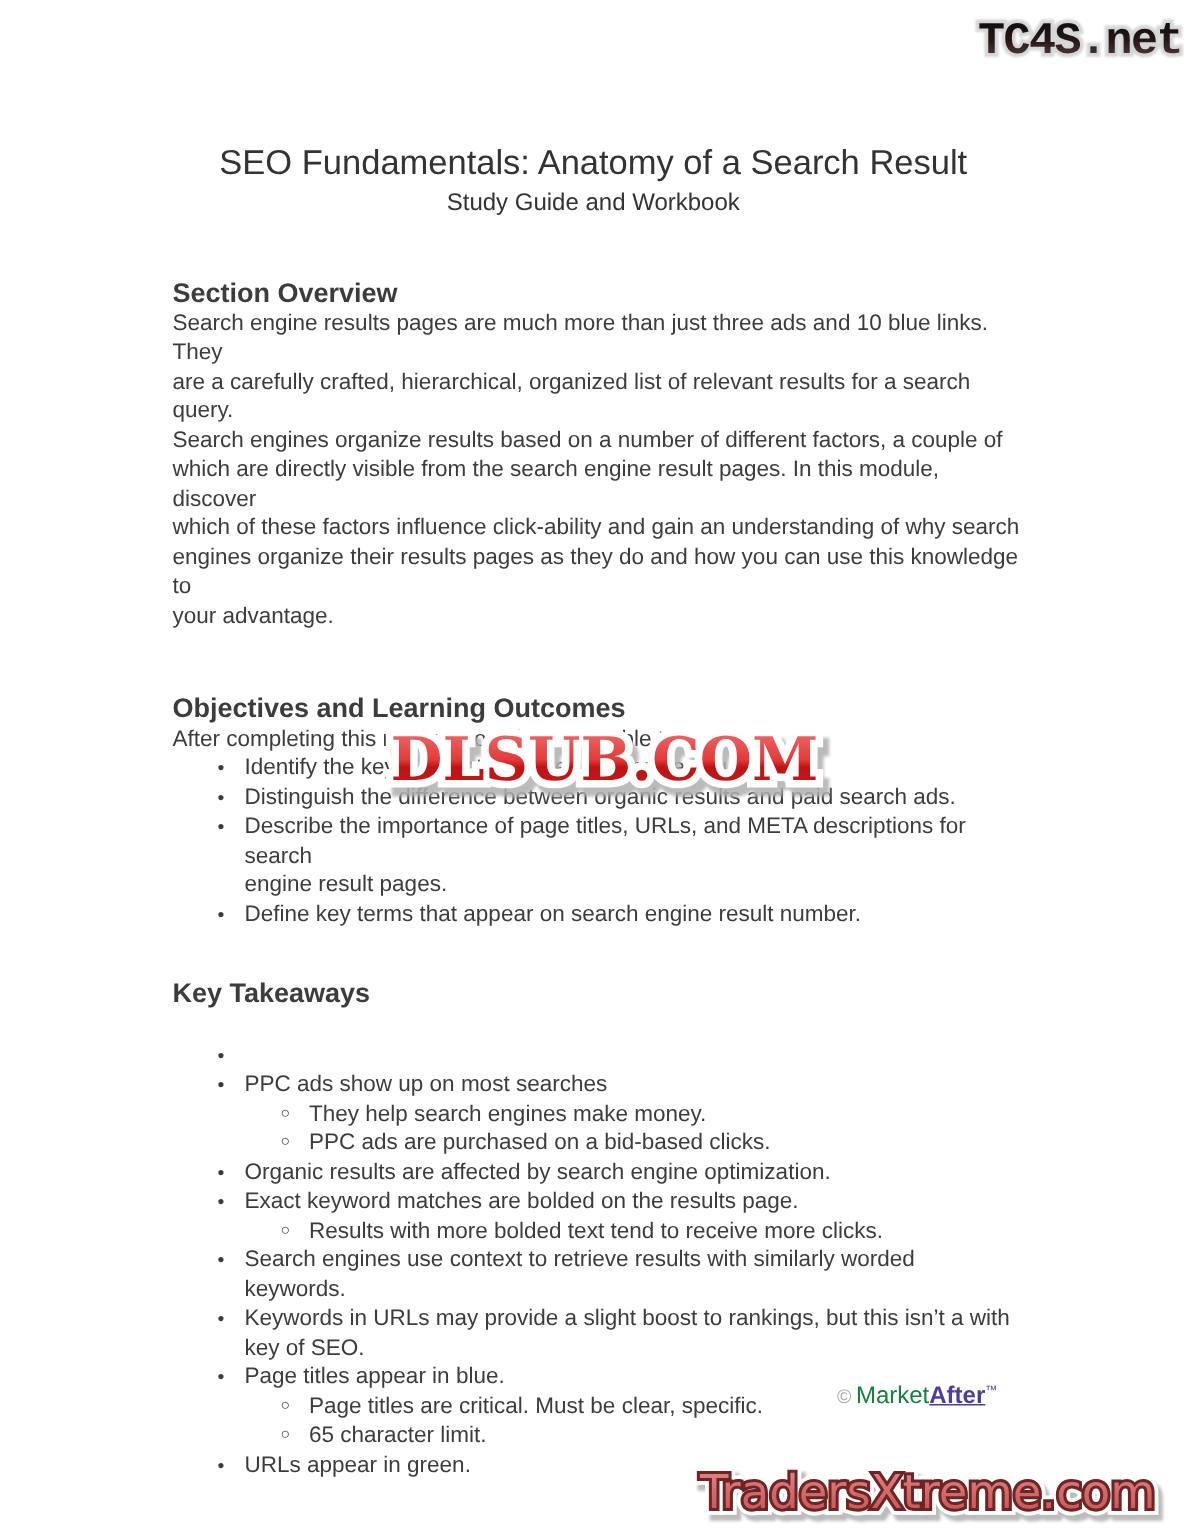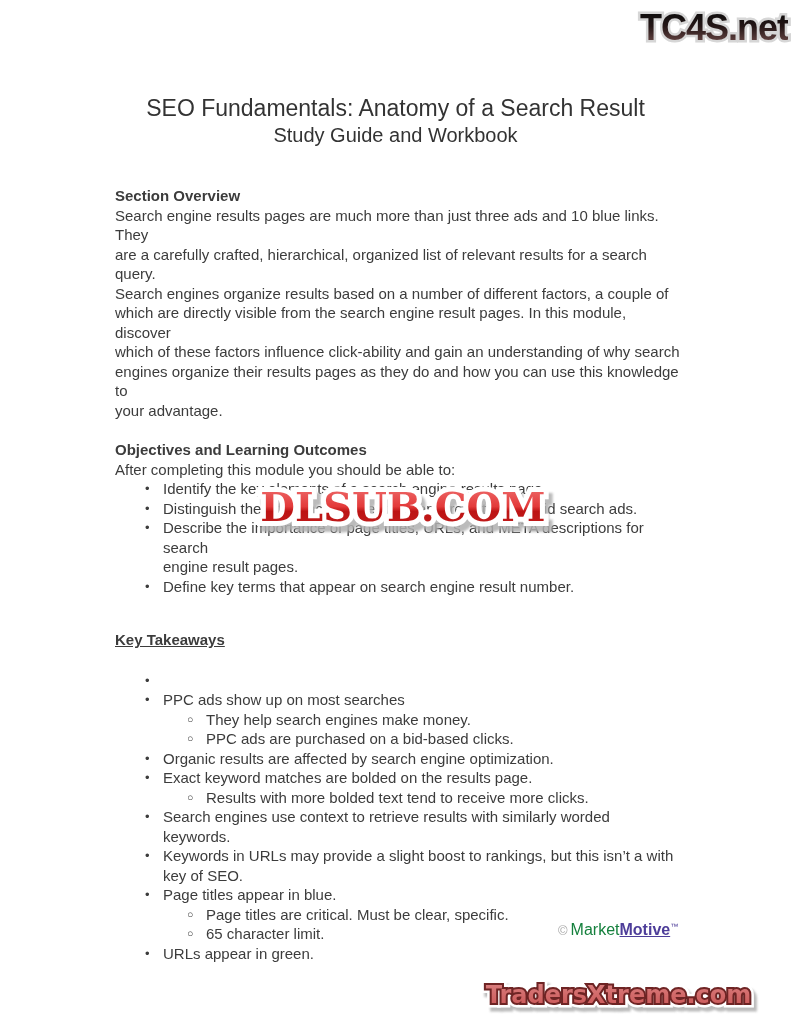--- a/index.html
+++ b/index.html
@@ -1,38 +1,38 @@
 <!DOCTYPE html>
 <html><head>
 <meta charset="utf-8">
 <style>
   html,body{margin:0;padding:0;background:#ffffff;}
   .page{position:relative;width:791px;height:1024px;background:#ffffff;overflow:hidden;
         font-family:"Liberation Sans",sans-serif;color:#3c3c3c;}
 
   
   .wm-tc4s{position:absolute;top:2px;right:3px;width:200px;height:54px;
-           font-family:Liberation Sans, sans-serif;font-weight:bold;font-size:36px;
+           font-family:Liberation Mono, monospace;font-weight:bold;font-size:30px;
            letter-spacing:-1px;line-height:52px;text-align:right;}
   .wm-tc4s .layer{position:absolute;inset:0;white-space:nowrap;}
   .wm-tc4s .glow{color:#d6d6d6;-webkit-text-stroke:5px #d6d6d6;filter:blur(0.6px);}
   .wm-tc4s .fill{background:linear-gradient(#0d0d0d 18%,#241616 45%,#6c4a48 78%,#a37c7a 100%);
                  -webkit-background-clip:text;background-clip:text;color:transparent;}
 
   
   .title-block{position:absolute;top:95px;left:0;width:791px;text-align:center;}
   .doc-title{font-size:23px;font-weight:400;line-height:27px;color:#333333;margin:0;}
-  .doc-subtitle{font-size:20px;font-weight:400;line-height:21px;color:#333333;margin:3px 0 0 0;}
+  .doc-subtitle{font-size:16px;font-weight:400;line-height:21px;color:#333333;margin:3px 0 0 0;}
 
   
   .content{position:absolute;left:115px;top:186px;width:566px;
            font-size:15px;line-height:19.5px;color:#3c3c3c;}
-  .hdg{font-weight:bold;margin:0;font-size:15px;}
-  .h-objectives{margin-top:20px;}
-  .h-takeaways{margin-top:34px;margin-bottom:21px;text-decoration:underline;}
+  .hdg{font-weight:bold;margin:0;font-size:18px;}
+  .h-objectives{margin-top:43px;}
+  .h-takeaways{margin-top:34px;margin-bottom:21px;}
   .para{margin:0;white-space:pre-line;}
   .intro{margin:0;}
   .li{display:flex;}
   .li .t{white-space:pre-line;}
   .l1{padding-left:30px;}
   .l1 .g{flex:none;width:18px;font-size:13px;}
   .l2{padding-left:72px;}
   .l2 .g{flex:none;width:19px;font-size:10.5px;}
 
   
@@ -48,21 +48,21 @@
 
   
   .mm-logo{position:absolute;left:558px;top:917px;font-size:16px;line-height:20px;white-space:nowrap;}
   .mm-copy{color:#a8a8a8;font-size:13px;margin-right:3px;}
   .mm-market{color:#15803d;}
   .mm-motive{color:#4d3d99;font-weight:bold;text-decoration:underline;}
   .mm-tm{color:#4d3d99;font-size:8px;vertical-align:super;}
 
   
   .wm-traders{position:absolute;right:0px;bottom:4px;width:345px;height:46px;
-              font-family:"DejaVu Sans",sans-serif;font-weight:bold;font-size:24px;
+              font-family:"DejaVu Sans",sans-serif;font-weight:normal;font-size:31px;
               line-height:42px;text-align:center;pointer-events:none;}
   .wm-traders .layer{position:absolute;inset:0;white-space:nowrap;}
   .wm-traders .shadow{color:#b4b4b4;-webkit-text-stroke:9px #b4b4b4;
                       transform:translate(3px,4px);filter:blur(1.2px);opacity:.9;}
   .wm-traders .glow{color:#ffffff;-webkit-text-stroke:9px #ffffff;}
   .wm-traders .outline{color:#6e2424;-webkit-text-stroke:4px #6e2424;}
   .wm-traders .fill{background:linear-gradient(#e09090 0%,#d26a6a 45%,#c24646 100%);
                     -webkit-background-clip:text;background-clip:text;color:transparent;}
 </style>
 </head>
@@ -169,21 +169,21 @@
 
   </div>
 
   <div class="wm-dlsub">
     <span class="layer shadow">DLSUB.COM</span>
     <span class="layer outline">DLSUB.COM</span>
     <span class="layer fill">DLSUB.COM</span>
   </div>
 
   <div class="mm-logo">
-    <span class="mm-copy">©</span><span class="mm-market">Market</span><span class="mm-motive">Motive</span><span class="mm-tm">™</span>
+    <span class="mm-copy">©</span><span class="mm-market">Market</span><span class="mm-motive">After</span><span class="mm-tm">™</span>
   </div>
 
   <div class="wm-traders">
     <span class="layer shadow">TradersXtreme.com</span>
     <span class="layer glow">TradersXtreme.com</span>
     <span class="layer outline">TradersXtreme.com</span>
     <span class="layer fill">TradersXtreme.com</span>
   </div>
 
 </div>

